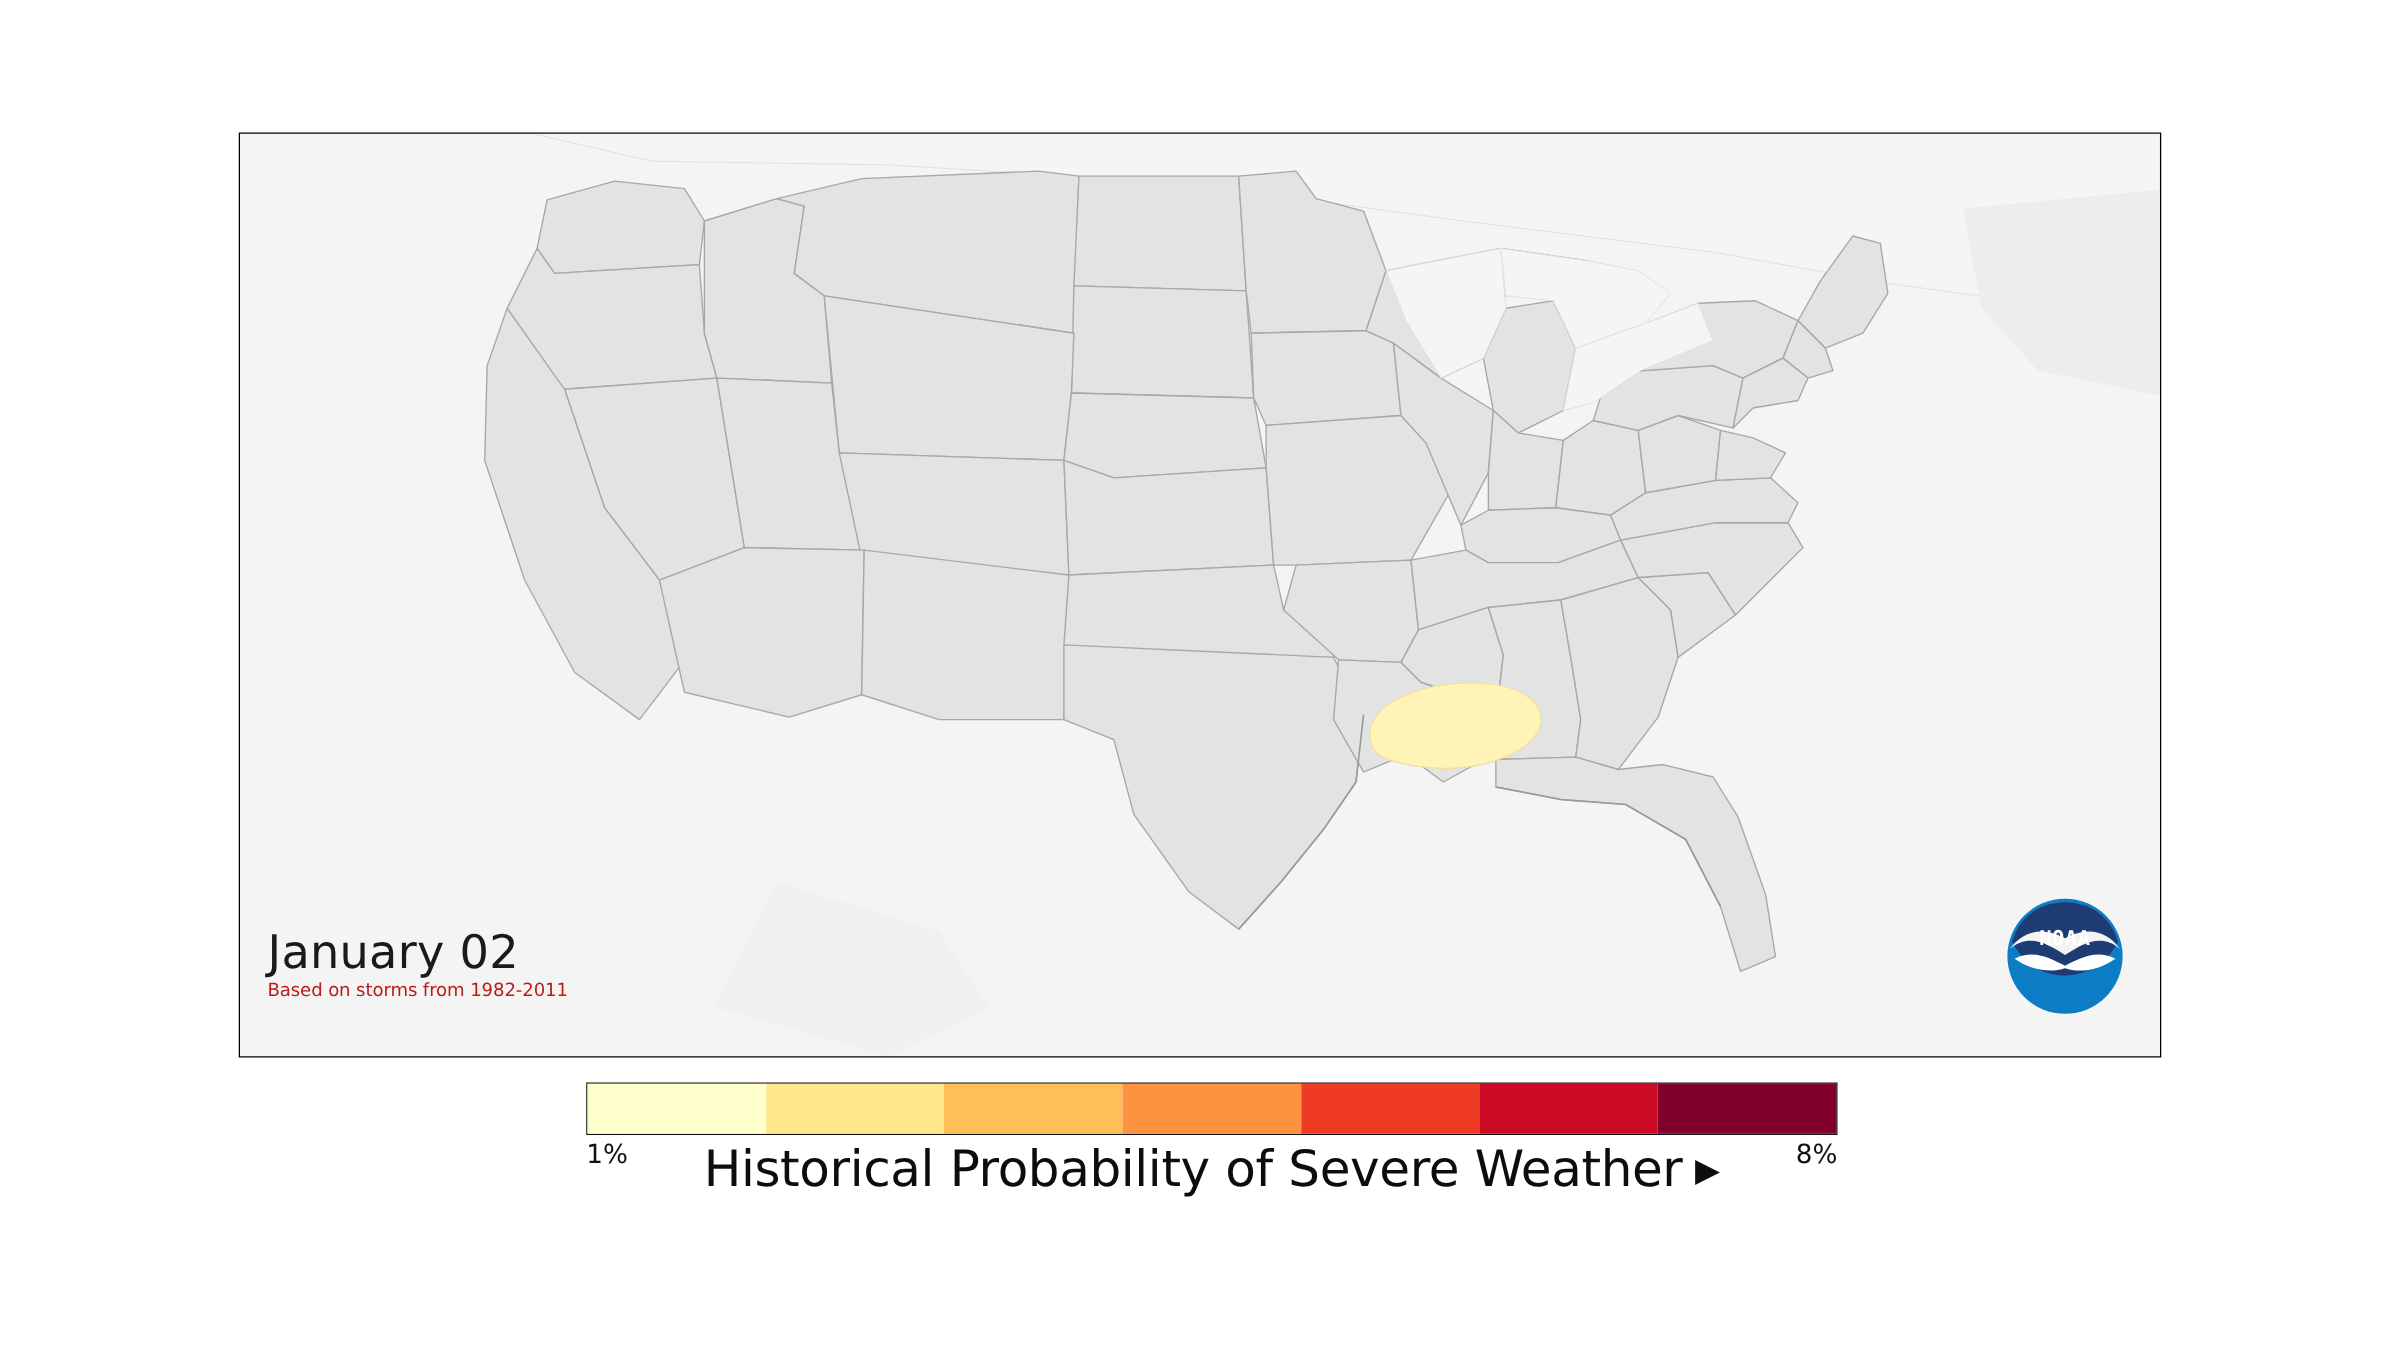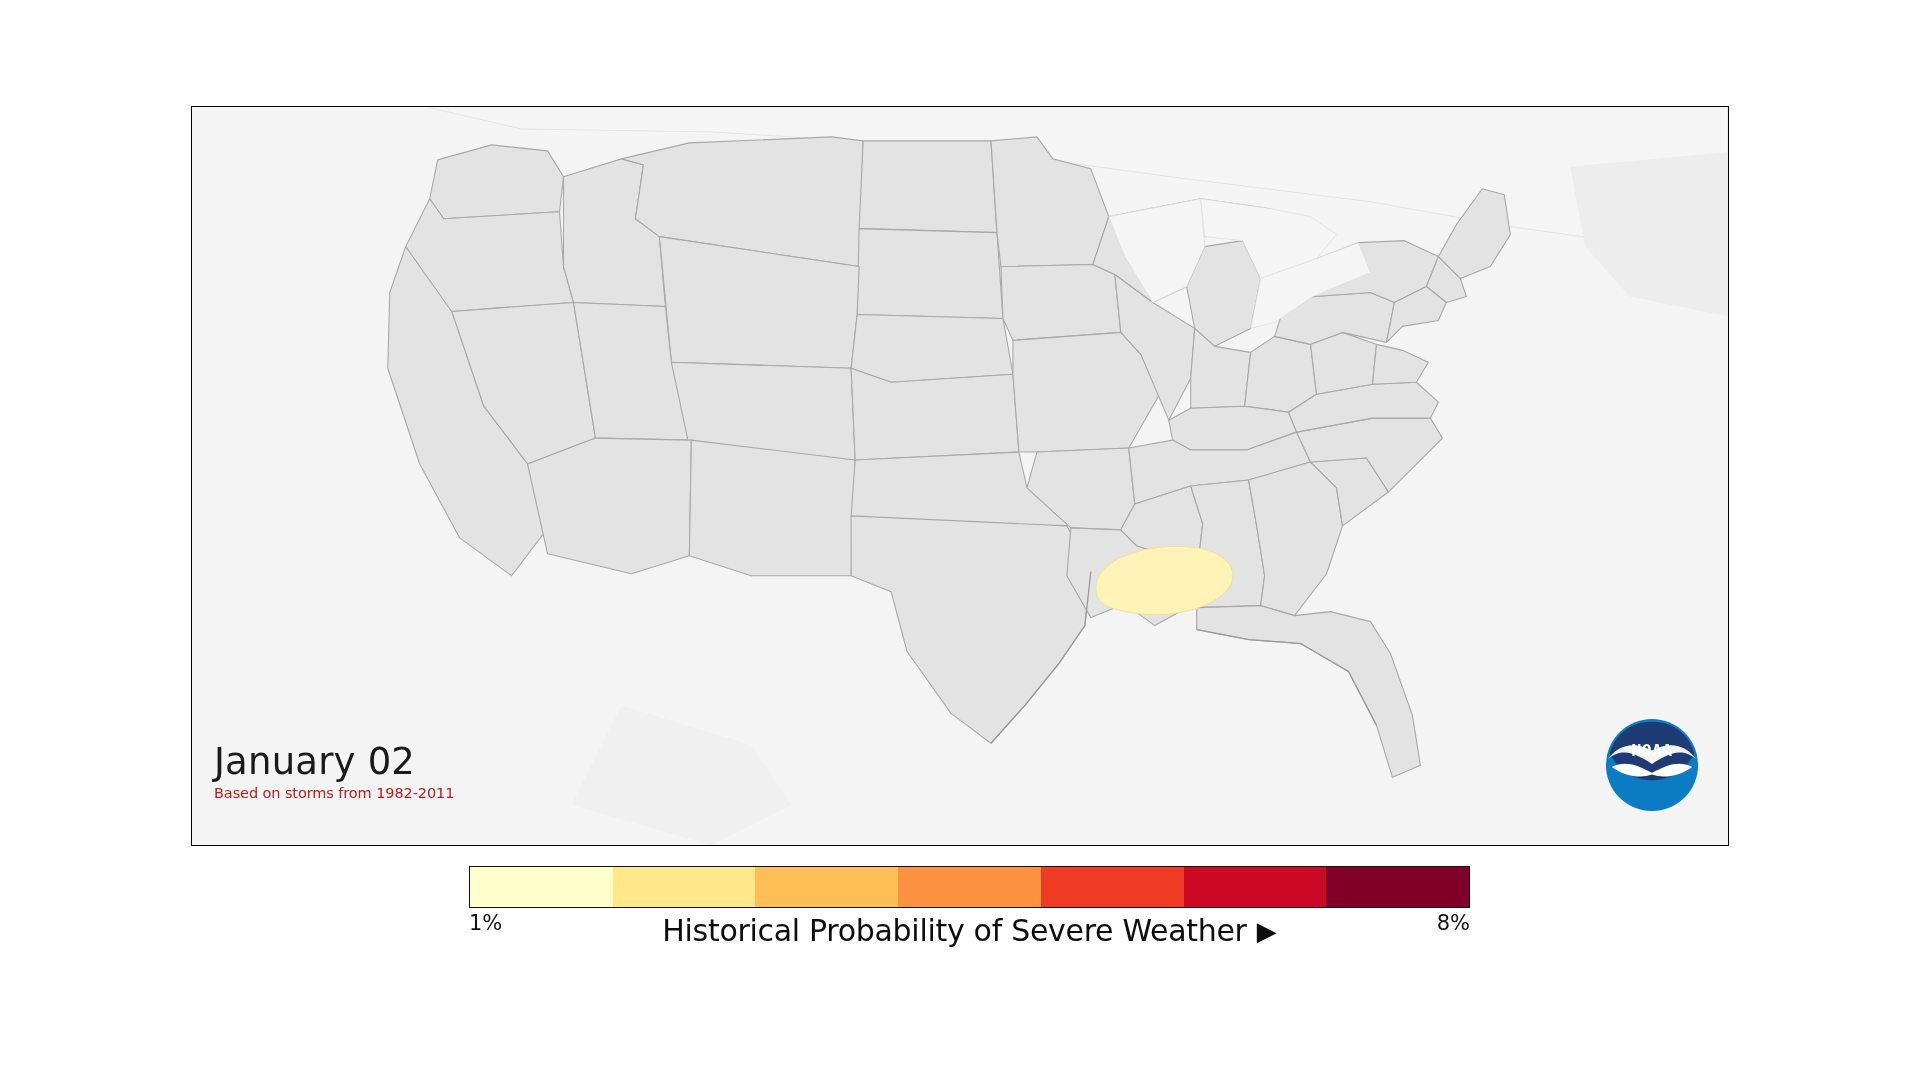--- a/index.html
+++ b/index.html
@@ -121,21 +121,21 @@
     left: 0;
     right: 0;
     top: 4px;
     display: flex;
     align-items: center;
     justify-content: center;
     gap: 10px;
   }
   #legend-caption {
     font-family: "DejaVu Sans", sans-serif;
-    font-size: 30px;
+    font-size: 40px;
     font-weight: 400;
     color: #0d0d0d;
     letter-spacing: -0.3px;
     white-space: nowrap;
   }
   #legend-arrow {
     font-size: 26px;
     line-height: 1;
     color: #0d0d0d;
   }

